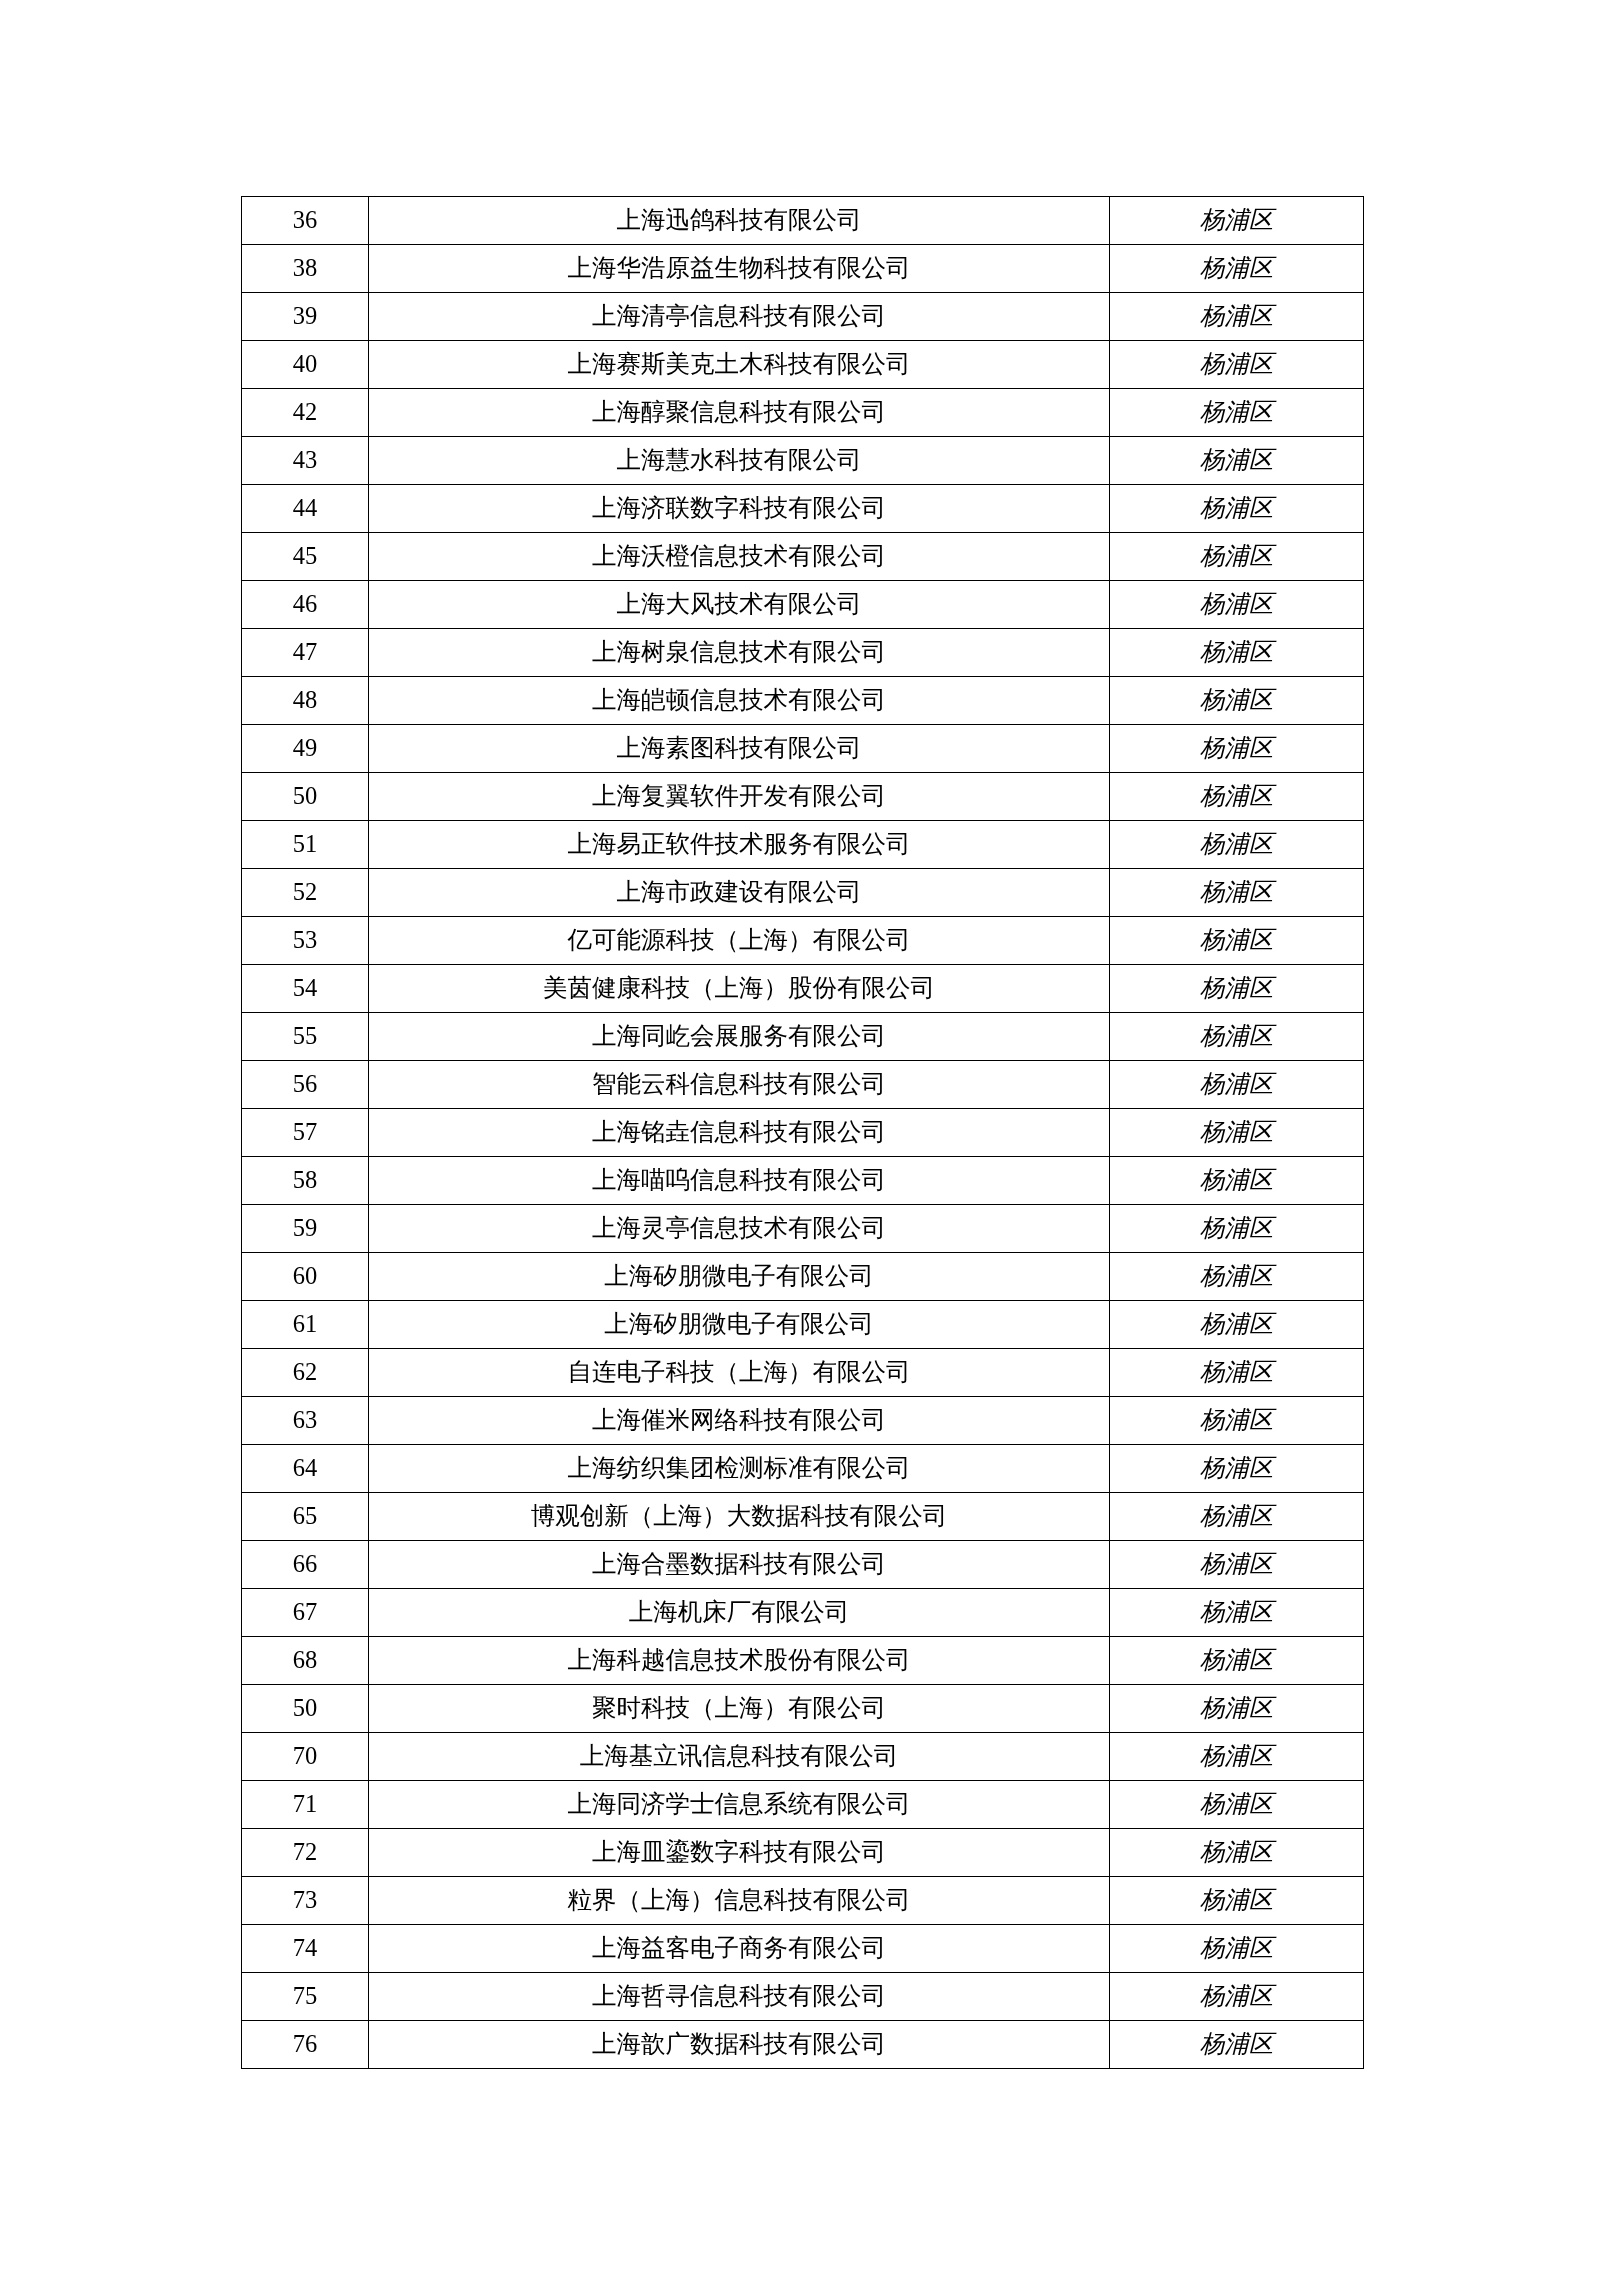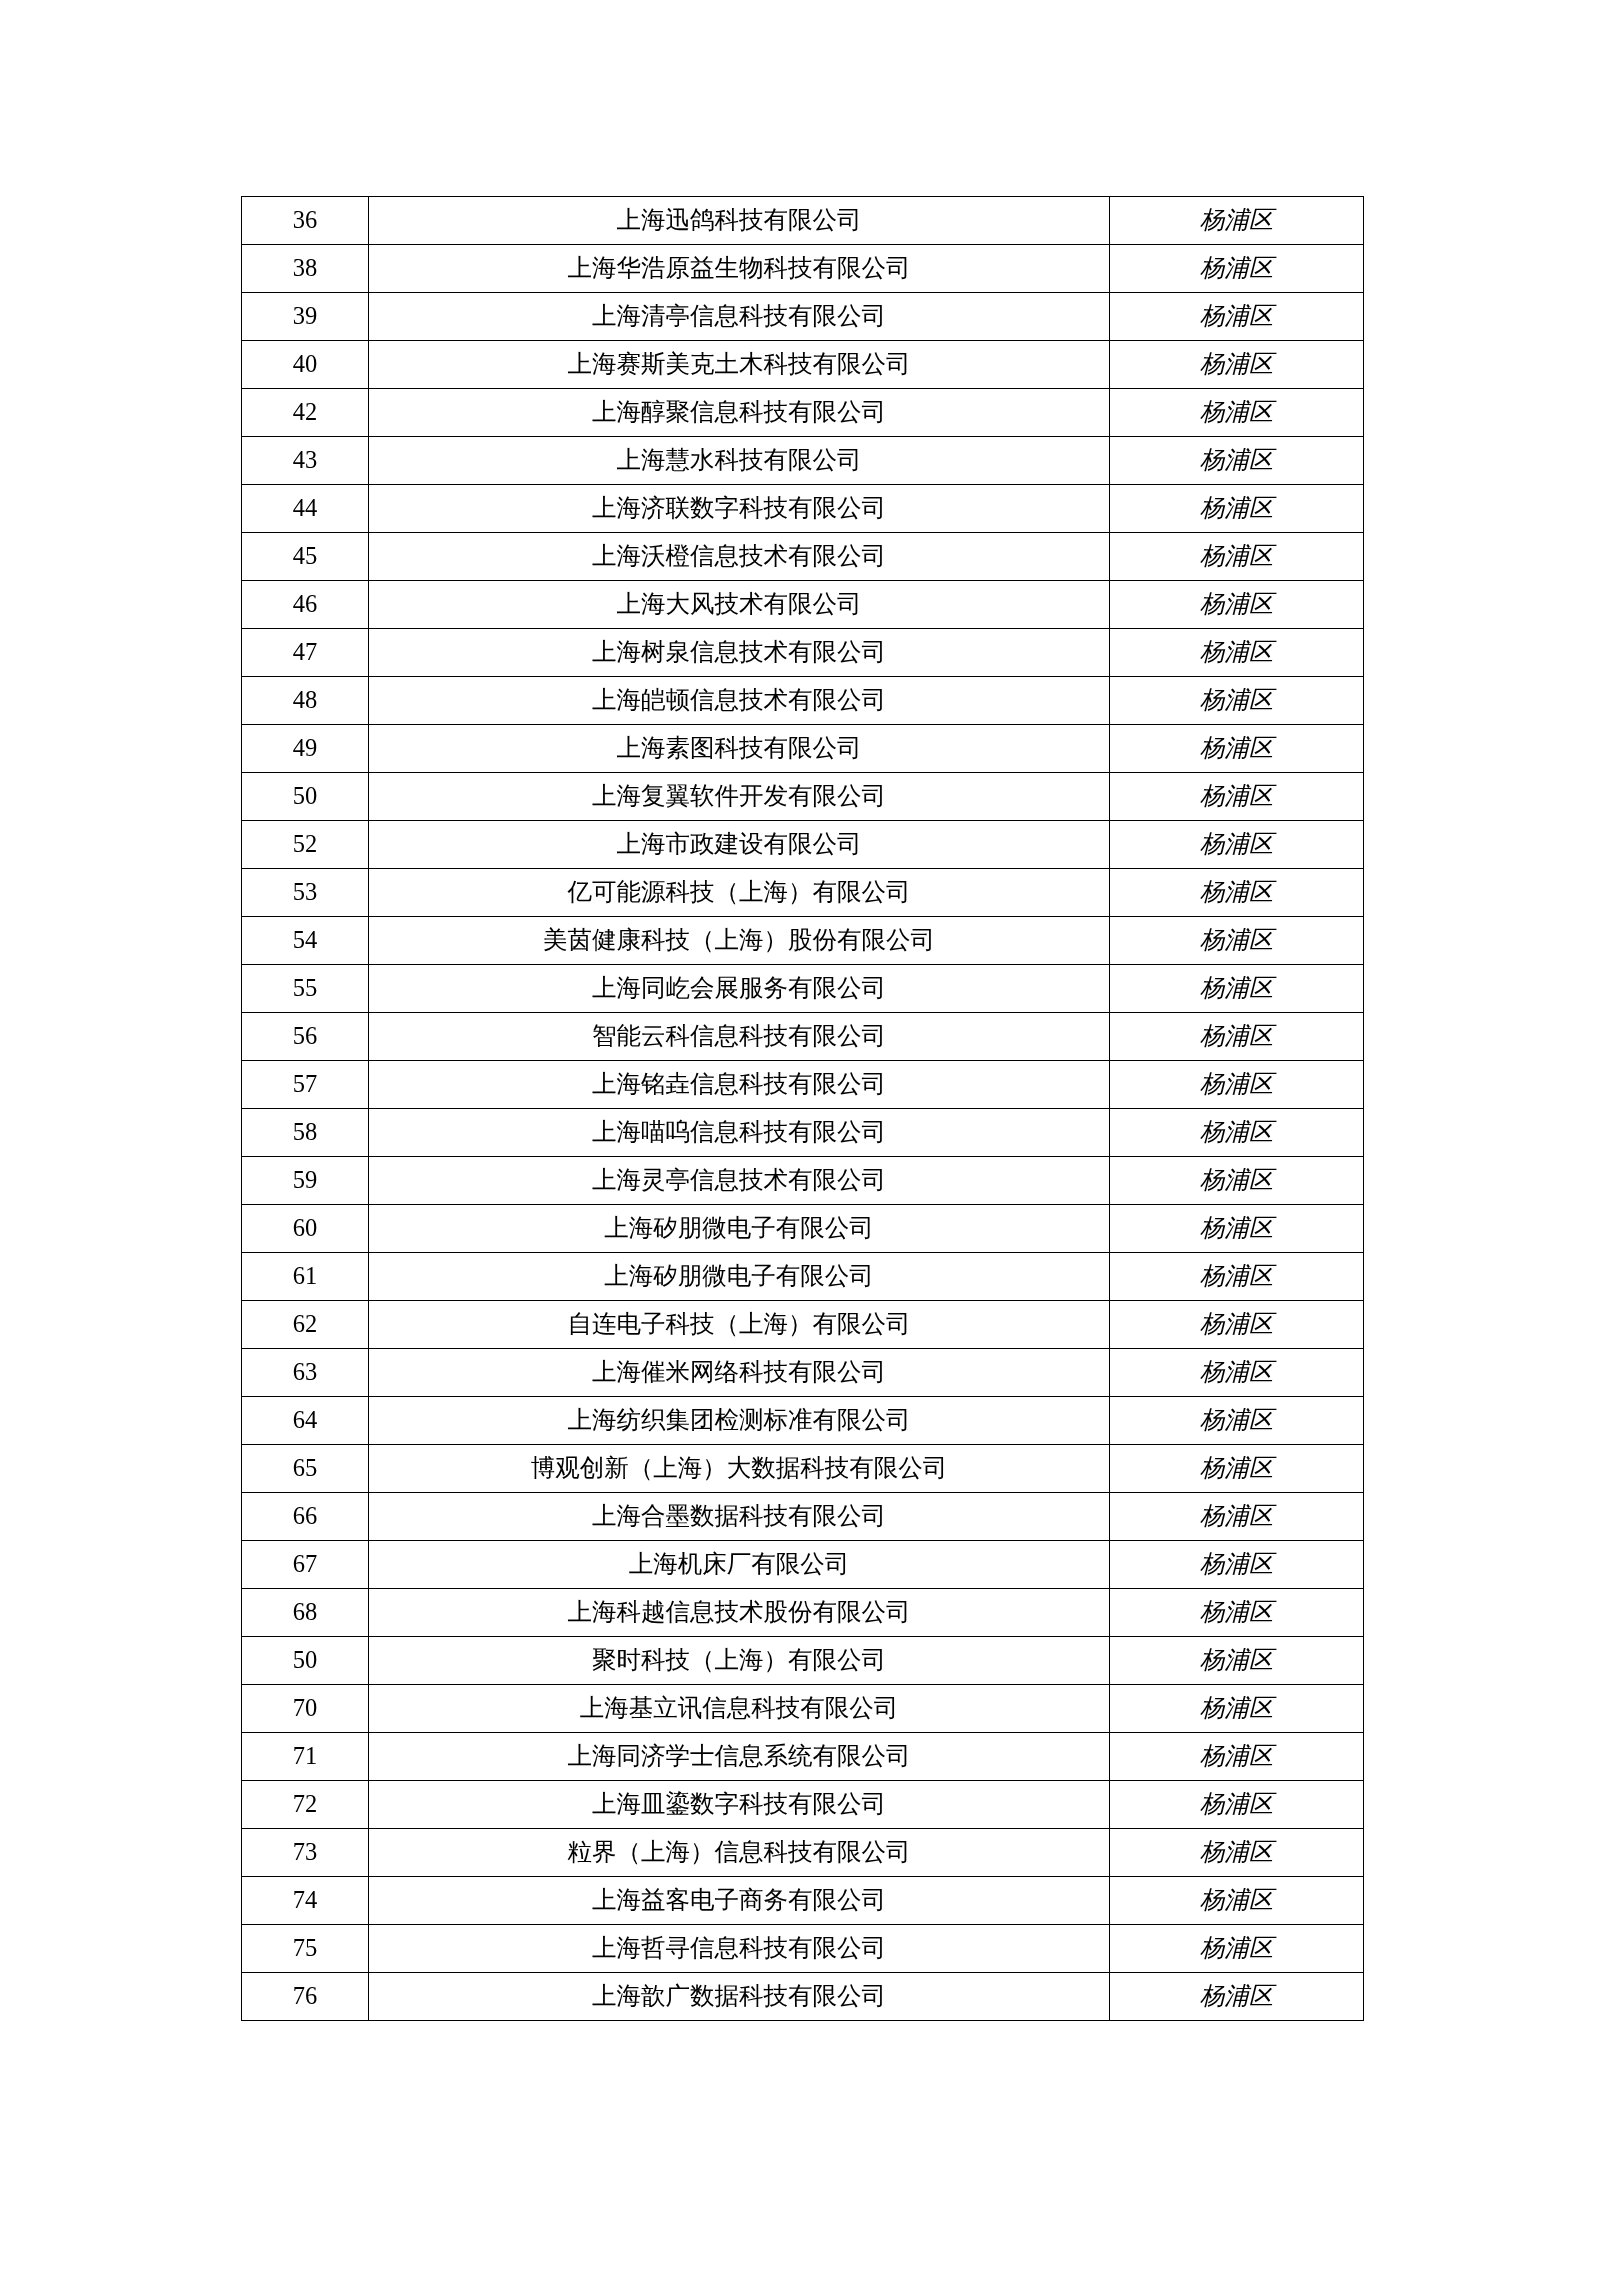--- a/index.html
+++ b/index.html
@@ -103,20 +103,25 @@
           <td class="col-no">49</td>
           <td class="col-company">上海素图科技有限公司</td>
           <td class="col-district">杨浦区</td>
         </tr>
         <tr>
           <td class="col-no">50</td>
           <td class="col-company">上海复翼软件开发有限公司</td>
           <td class="col-district">杨浦区</td>
         </tr>
         <tr>
+          <td class="col-no">51</td>
+          <td class="col-company">上海易正软件技术服务有限公司</td>
+          <td class="col-district">杨浦区</td>
+        </tr>
+        <tr>
           <td class="col-no">52</td>
           <td class="col-company">上海市政建设有限公司</td>
           <td class="col-district">杨浦区</td>
         </tr>
         <tr>
           <td class="col-no">53</td>
           <td class="col-company">亿可能源科技（上海）有限公司</td>
           <td class="col-district">杨浦区</td>
         </tr>
         <tr>

